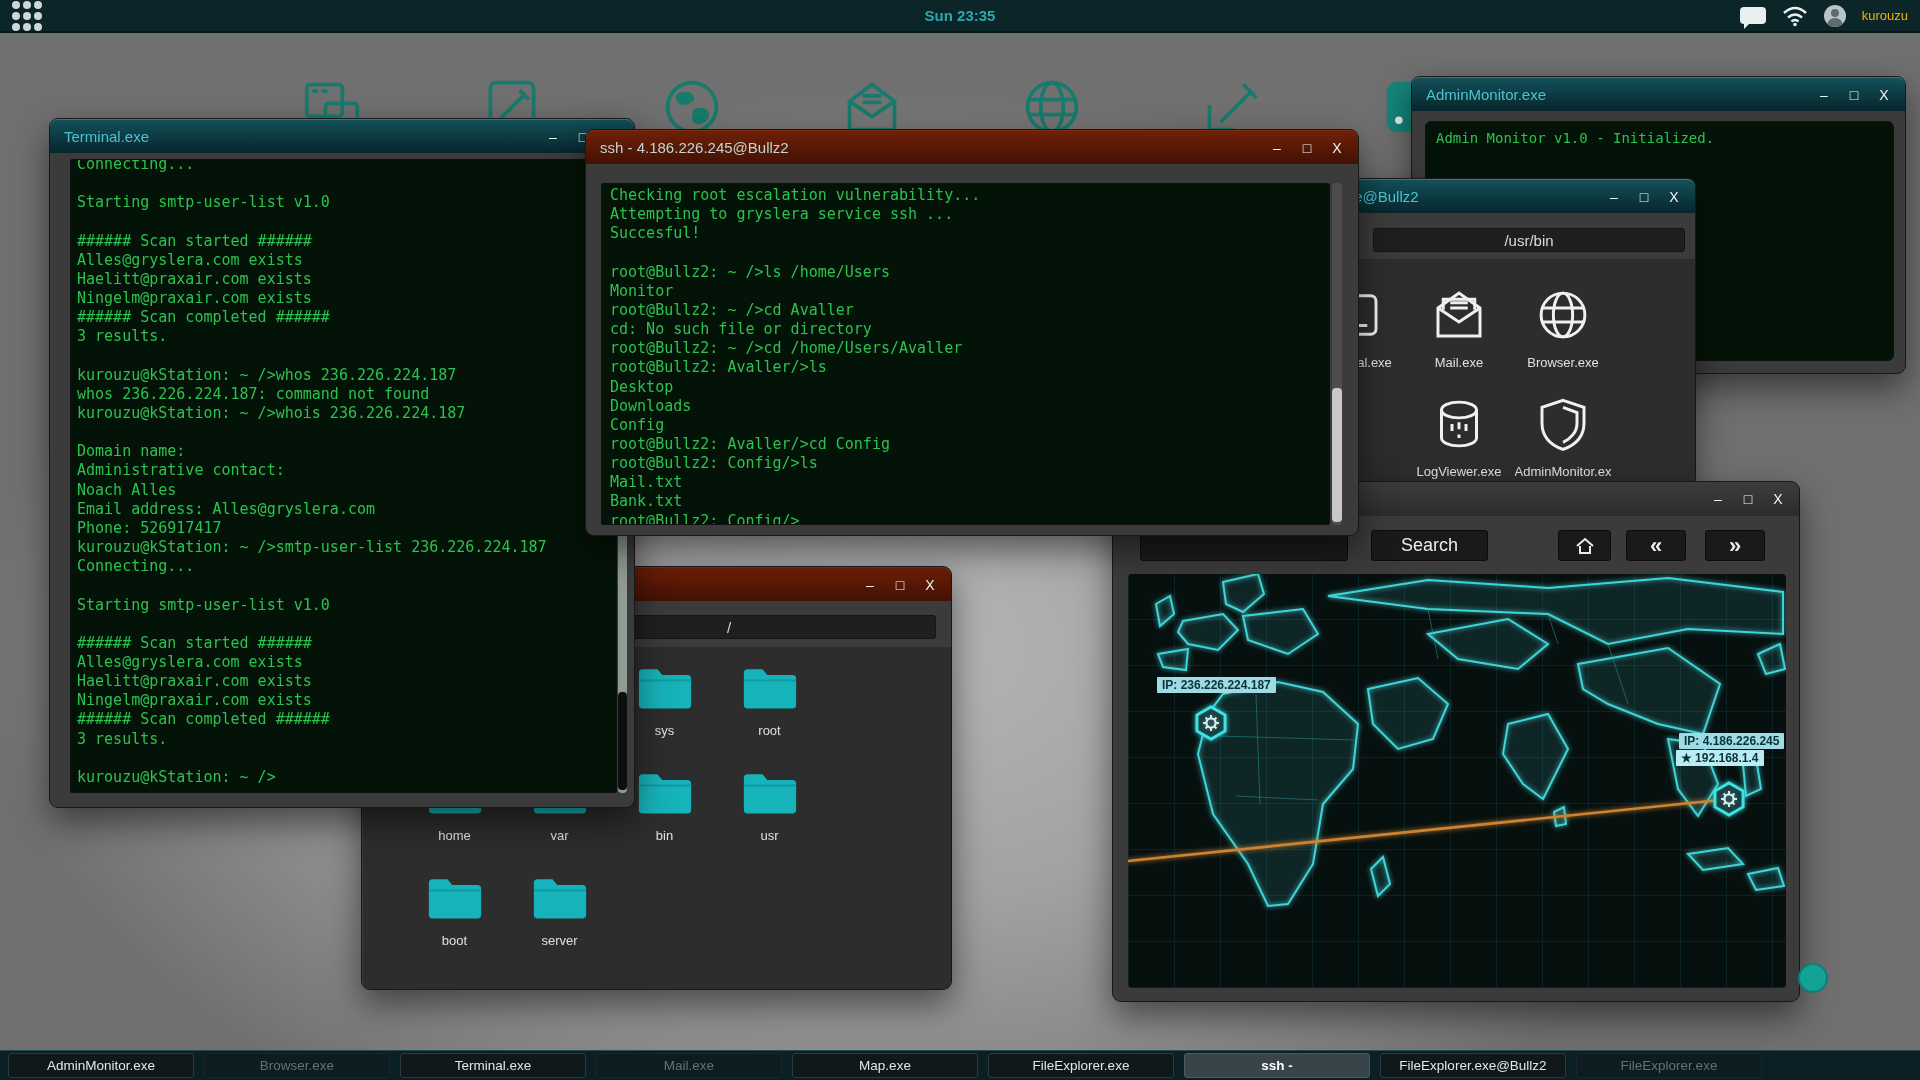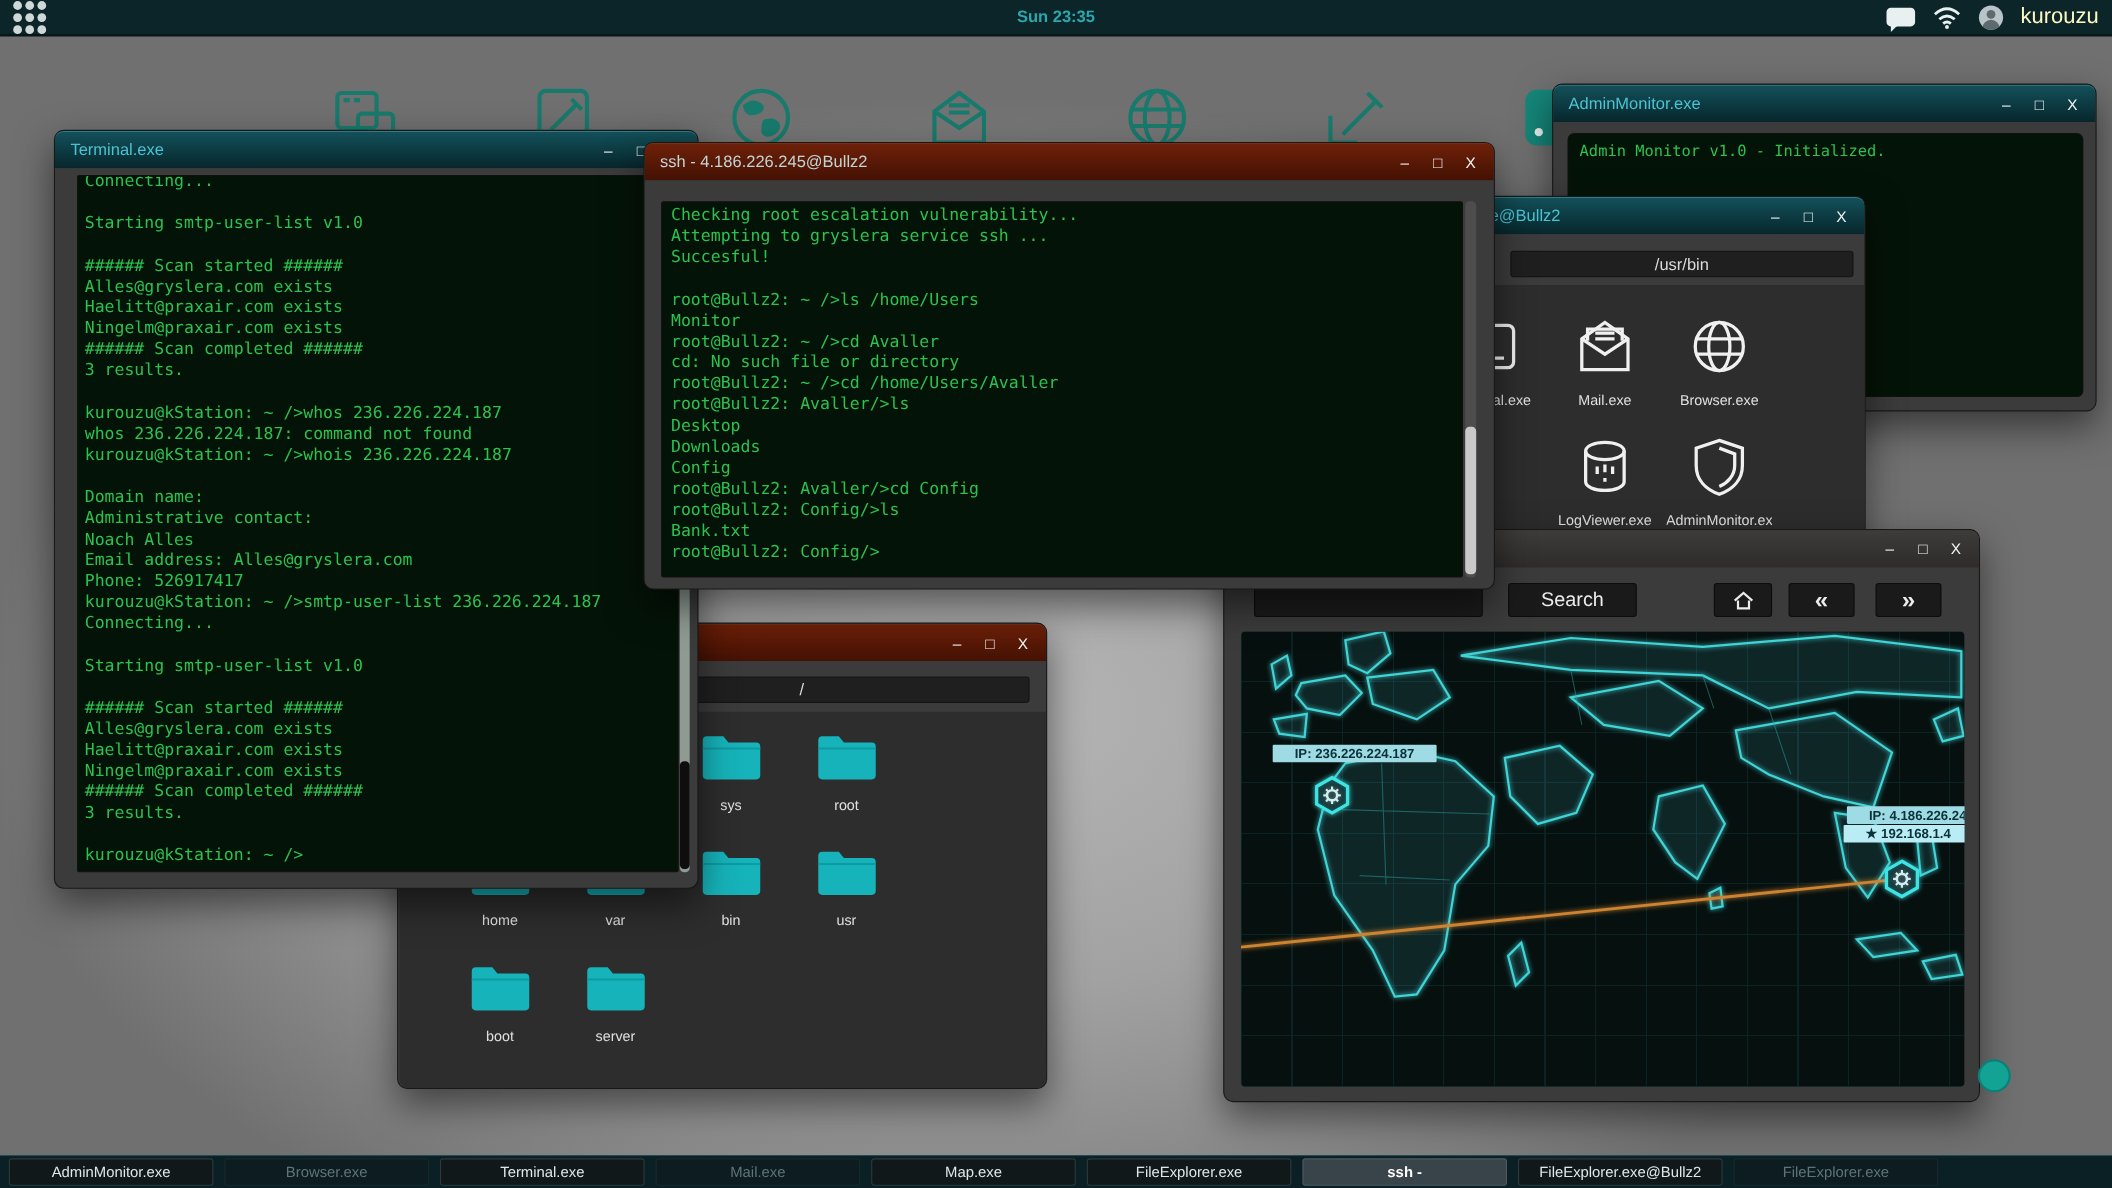--- a/index.html
+++ b/index.html
@@ -12,21 +12,21 @@
           border-bottom:2px solid #06171a;display:flex;align-items:center;z-index:20;padding:0 12px}
   .appgrid{display:grid;grid-template-columns:repeat(3,8px);grid-gap:3px}
   .appgrid i{width:8px;height:8px;border-radius:50%;background:#cfd8d8;display:block}
   .clock{position:absolute;left:0;right:0;text-align:center;color:#2ba8ae;font-weight:bold;font-size:15px}
   .tb-right{margin-left:auto;display:flex;align-items:center;gap:16px;z-index:2}
   .chaticon{width:26px;height:17px;background:#e9f0f0;border-radius:4px;position:relative}
   .chaticon:after{content:"";position:absolute;left:4px;bottom:-5px;border:5px solid transparent;border-top-color:#e9f0f0;border-left-color:#e9f0f0}
   .avatar{width:22px;height:22px;border-radius:50%;background:#b9c4c8;position:relative;overflow:hidden}
   .avatar:before{content:"";position:absolute;left:7px;top:4px;width:8px;height:8px;border-radius:50%;background:#5d6b6f}
   .avatar:after{content:"";position:absolute;left:3px;top:13px;width:16px;height:10px;border-radius:8px 8px 0 0;background:#5d6b6f}
-  .uname{color:#fef9c3;font-size:20px}
+  .uname{color:#eab308;font-size:13px}
 
   
   .dock{position:absolute;left:302px;top:77px;display:flex;gap:120px;z-index:1}
   .dockicon{width:60px;height:60px}
   .dockicon svg{width:60px;height:60px;stroke:#187a6c;fill:none;stroke-width:4}
 
   
   .win{position:absolute;border-radius:9px;background:#3b3b3b;border:1px solid #181818;
        box-shadow:0 14px 34px rgba(0,0,0,.5)}
   .titlebar{height:34px;border-radius:8px 8px 0 0;display:flex;align-items:center;padding:0 14px;font-size:15px}
@@ -79,21 +79,21 @@
 
   
   #win-map{left:1112px;top:481px;width:688px;height:521px;z-index:4}
   .map-toolbar-btn{position:absolute;top:48px;height:31px;background:#1a1a1a;border:1px solid #0c0c0c;border-radius:3px;
                    color:#ececec;display:flex;align-items:center;justify-content:center;font-size:18px}
   #map-input{left:27px;top:48px;width:208px;height:31px;background:#1b1b1b;border:1px solid #0c0c0c;border-radius:3px;position:absolute}
   #map-area{position:absolute;left:15px;top:92px;width:658px;height:414px;background:#06100f;border-radius:4px;overflow:hidden;
             background-image:repeating-linear-gradient(0deg,#0c2325 0,#0c2325 1px,transparent 1px,transparent 46px),
                              repeating-linear-gradient(90deg,#0c2325 0,#0c2325 1px,transparent 1px,transparent 46px)}
   .iplabel{position:absolute;background:#9fdbe4;color:#0a3238;font-size:12px;font-weight:bold;
-           padding:1px 20px;white-space:nowrap;border-radius:1px}
+           padding:1px 5px;white-space:nowrap;border-radius:1px}
   .iplabel.lan{background:#b9ecf4}
   .tealdot{position:absolute;left:1798px;top:963px;width:30px;height:30px;border-radius:50%;background:#12a395;z-index:5;border:2px solid #0c7f76}
 
   
   .taskbar{position:absolute;left:0;bottom:0;width:1920px;height:30px;background:#0b2024;
            border-top:1px solid #234a50;display:flex;align-items:center;gap:10px;padding:0 8px;z-index:20}
   .taskitem{width:186px;height:25px;border-radius:3px;display:flex;align-items:center;justify-content:center;
             font-size:13.5px;overflow:hidden;white-space:nowrap}
   .taskitem.active{background:#10181a;border:1px solid #2a3a3e;color:#dfe8e8}
   .taskitem.inactive{background:rgba(16,24,26,.35);border:1px solid rgba(42,58,62,.4);color:#5f7478}
@@ -509,20 +509,21 @@
         <div class="tline">Monitor</div>
         <div class="tline">root@Bullz2: ~ /&gt;cd Avaller</div>
         <div class="tline">cd: No such file or directory</div>
         <div class="tline">root@Bullz2: ~ /&gt;cd /home/Users/Avaller</div>
         <div class="tline">root@Bullz2: Avaller/&gt;ls</div>
         <div class="tline">Desktop</div>
         <div class="tline">Downloads</div>
         <div class="tline">Config</div>
         <div class="tline">root@Bullz2: Avaller/&gt;cd Config</div>
         <div class="tline">root@Bullz2: Config/&gt;ls</div>
+        <div class="tline">Mail.txt</div>
         <div class="tline">Bank.txt</div>
         <div class="tline">root@Bullz2: Config/&gt;</div>
       </div>
   </div>
   <div class="vtrack" id="ssh-scroll">
       <div class="vthumb"></div>
     </div>
 </div>
 
 <div class="taskbar">

